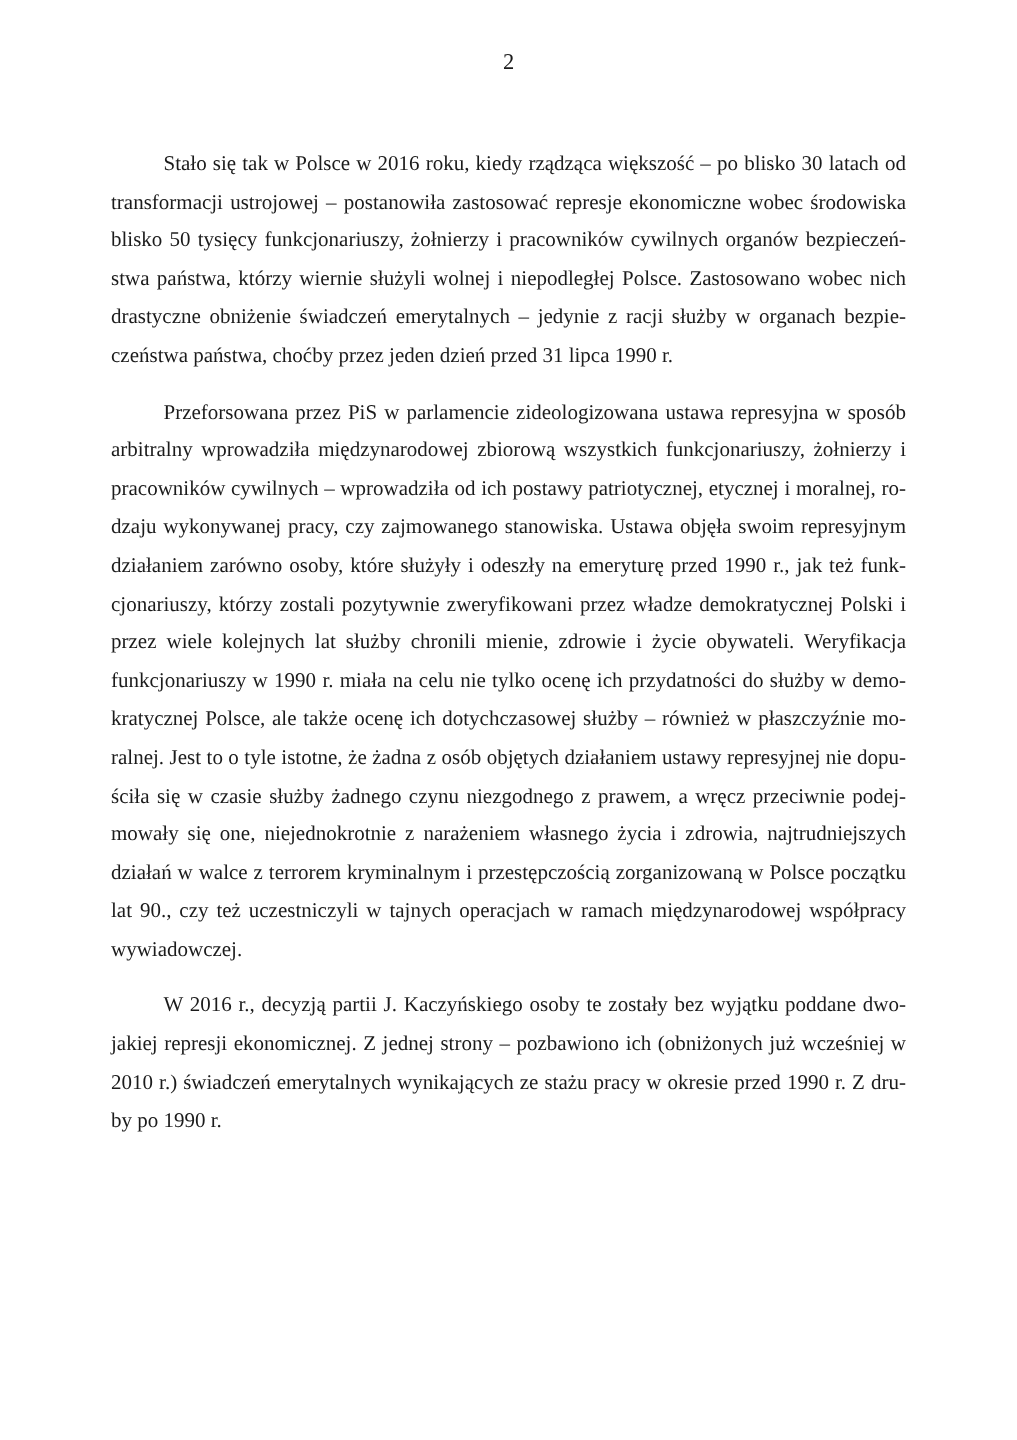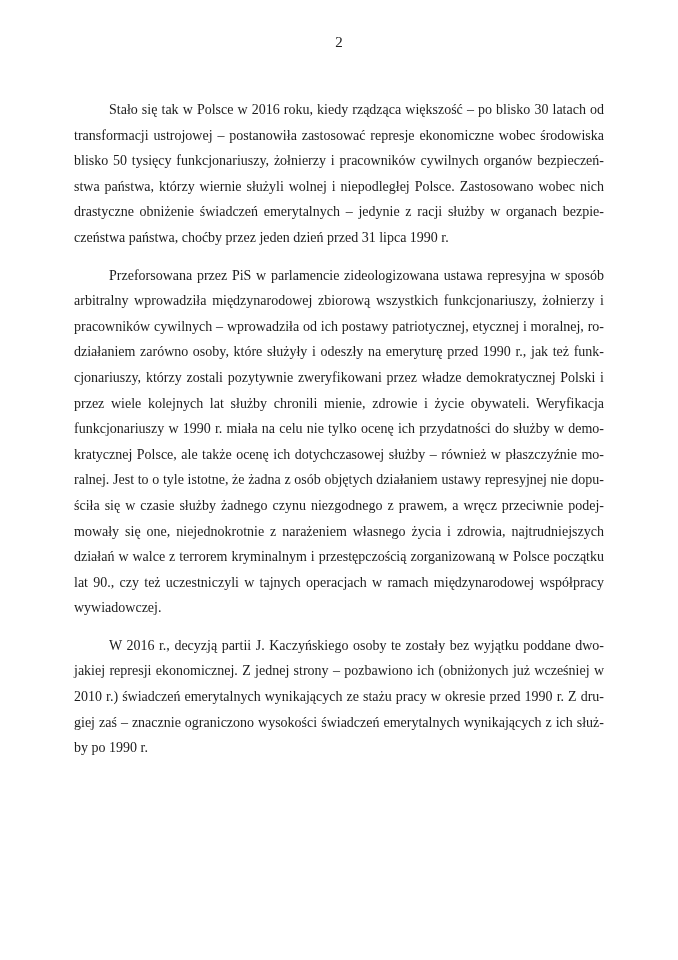--- a/index.html
+++ b/index.html
@@ -71,35 +71,35 @@
       <div class="line">blisko 50 tysięcy funkcjonariuszy, żołnierzy i pracowników cywilnych organów bezpieczeń-</div>
       <div class="line">stwa państwa, którzy wiernie służyli wolnej i niepodległej Polsce. Zastosowano wobec nich</div>
       <div class="line">drastyczne obniżenie świadczeń emerytalnych – jedynie z racji służby w organach bezpie-</div>
       <div class="line last">czeństwa państwa, choćby przez jeden dzień przed 31 lipca 1990 r.</div>
     </div>
 
     <div class="para">
       <div class="line indent">Przeforsowana przez PiS w parlamencie zideologizowana ustawa represyjna w sposób</div>
       <div class="line">arbitralny wprowadziła międzynarodowej zbiorową wszystkich funkcjonariuszy, żołnierzy i</div>
       <div class="line">pracowników cywilnych – wprowadziła od ich postawy patriotycznej, etycznej i moralnej, ro-</div>
+      <div class="line">dzaju wykonywanej pracy, czy zajmowanego stanowiska. Ustawa objęła swoim represyjnym</div>
       <div class="line">działaniem zarówno osoby, które służyły i odeszły na emeryturę przed 1990 r., jak też funk-</div>
       <div class="line">cjonariuszy, którzy zostali pozytywnie zweryfikowani przez władze demokratycznej Polski i</div>
       <div class="line">przez wiele kolejnych lat służby chronili mienie, zdrowie i życie obywateli. Weryfikacja</div>
       <div class="line">funkcjonariuszy w 1990 r. miała na celu nie tylko ocenę ich przydatności do służby w demo-</div>
       <div class="line">kratycznej Polsce, ale także ocenę ich dotychczasowej służby – również w płaszczyźnie mo-</div>
       <div class="line">ralnej. Jest to o tyle istotne, że żadna z osób objętych działaniem ustawy represyjnej nie dopu-</div>
       <div class="line">ściła się w czasie służby żadnego czynu niezgodnego z prawem, a wręcz przeciwnie podej-</div>
       <div class="line">mowały się one, niejednokrotnie z narażeniem własnego życia i zdrowia, najtrudniejszych</div>
       <div class="line">działań w walce z terrorem kryminalnym i przestępczością zorganizowaną w Polsce początku</div>
       <div class="line">lat 90., czy też uczestniczyli w tajnych operacjach w ramach międzynarodowej współpracy</div>
       <div class="line last">wywiadowczej.</div>
     </div>
 
     <div class="para spaced">
       <div class="line indent">W 2016 r., decyzją partii J. Kaczyńskiego osoby te zostały bez wyjątku poddane dwo-</div>
       <div class="line">jakiej represji ekonomicznej. Z jednej strony – pozbawiono ich (obniżonych już wcześniej w</div>
       <div class="line">2010 r.) świadczeń emerytalnych wynikających ze stażu pracy w okresie przed 1990 r. Z dru-</div>
-      <div class="line">giej zaś – znacznie ograniczono wysokości świadczeń emerytalnych wynikających z ich służ-</div>
       <div class="line last">by po 1990 r.</div>
     </div>
 
   </div>
 </div>
 
 </body></html>

